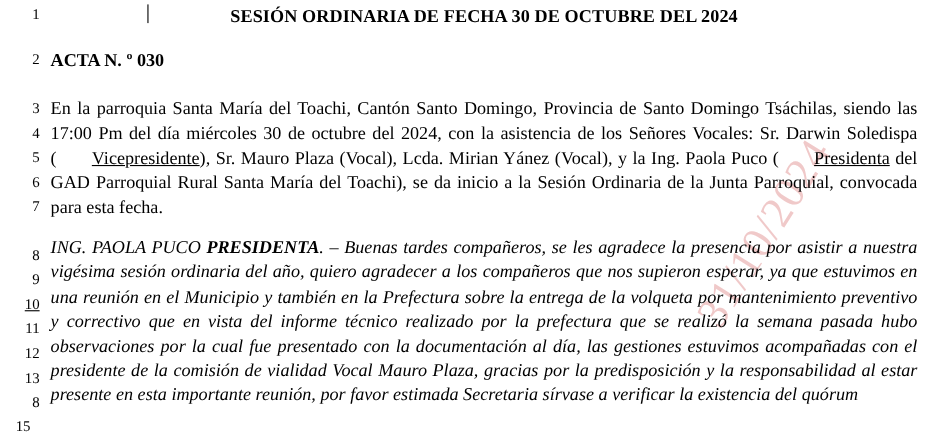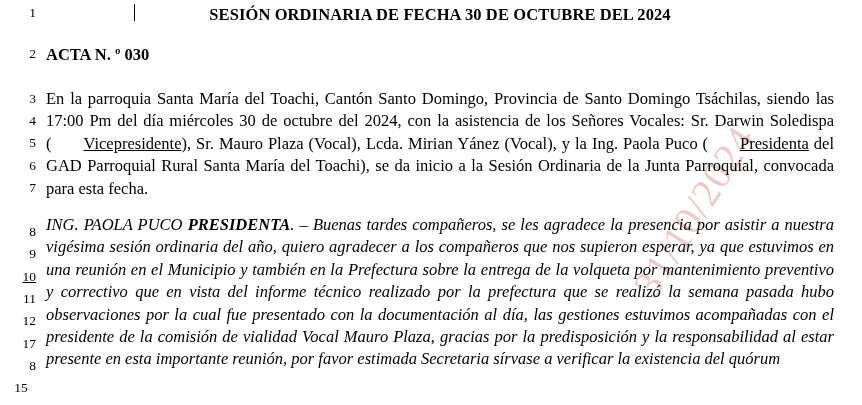--- a/index.html
+++ b/index.html
@@ -123,21 +123,21 @@
     <div class="lineno" style="top:90px;">3</div>
     <div class="lineno" style="top:112px;">4</div>
     <div class="lineno" style="top:134px;">5</div>
     <div class="lineno" style="top:157px;">6</div>
     <div class="lineno" style="top:179px;">7</div>
     <div class="lineno" style="top:223px;">8</div>
     <div class="lineno" style="top:245px;">9</div>
     <div class="lineno" style="top:268px;text-decoration:underline;">10</div>
     <div class="lineno" style="top:290px;">11</div>
     <div class="lineno" style="top:312px;">12</div>
-    <div class="lineno" style="top:335px;">17</div>
+    <div class="lineno" style="top:335px;">13</div>
     <div class="lineno" style="top:357px;">8</div>
     <div class="lineno" style="top:379px;text-align:center;">15</div>
   </div>
 
   <div class="title-bar"></div>
 
   <div class="content">
 
     <div class="para title">SESIÓN ORDINARIA DE FECHA 30 DE OCTUBRE DEL 2024</div>
 

